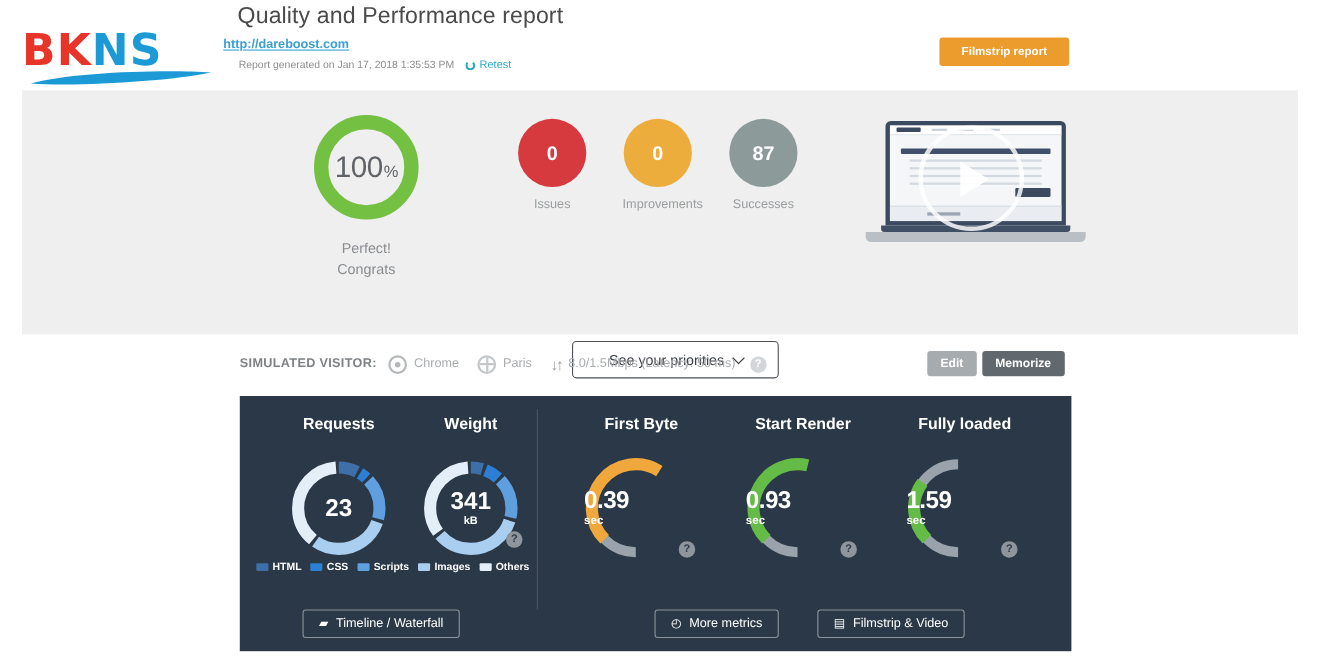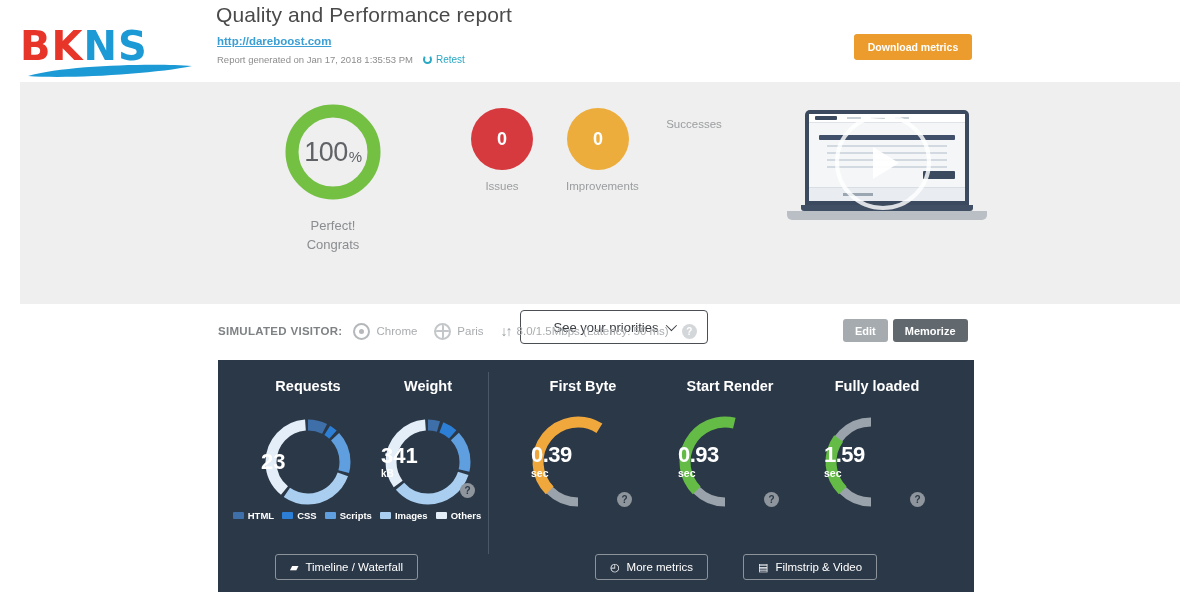--- a/index.html
+++ b/index.html
@@ -54,21 +54,21 @@
     left: 216px; top: 3px;
     font-size: 21px;
     font-weight: normal;
     color: #4a4a4a;
     letter-spacing: 0.1px;
     white-space: nowrap;
   }
 
   .header-url {
     position: absolute;
-    left: 217px; top: 35px;
+    left: 203px; top: 35px;
     font-size: 11.5px;
     font-weight: bold;
     color: #3b9fd4;
     text-decoration: underline;
     white-space: nowrap;
   }
 
   .header-gen {
     position: absolute;
     left: 217px; top: 54px;
@@ -440,21 +440,21 @@
     position: relative;
     width: 94px; height: 94px;
     margin: 0 auto;
   }
   .m-donut-center {
     position: absolute;
     left: 0; top: 0;
     width: 94px; height: 94px;
     display: flex;
     flex-direction: column;
-    align-items: flex-start;
+    align-items: center;
     justify-content: center;
     color: #ffffff;
   }
   .m-donut-num { font-size: 22px; font-weight: bold; line-height: 22px; }
   .m-donut-unit { font-size: 10px; font-weight: bold; margin-top: 1px; }
 
   
   .m-gauge-block {
     position: absolute;
     top: 50px;
@@ -561,21 +561,21 @@
     <a class="header-url" href="#">http://dareboost.com</a>
 
     <div class="header-gen">
       <span>Report generated on Jan 17, 2018 1:35:53 PM</span>
       <span class="retest-group">
         <span class="retest-icon"></span>
         <span class="retest-label">Retest</span>
       </span>
     </div>
 
-    <button class="btn-download">Download metrics</button>
+    <button class="btn-download">Filmstrip report</button>
   </div>
 
   <div class="summary">
 
     <div class="score-wrap">
       <div class="score-donut">
         <svg width="104" height="104" viewBox="0 0 104 104">
           <circle cx="52" cy="52" r="41" fill="none" stroke="#e6e6e6" stroke-width="13"></circle>
           <circle id="score-arc" cx="52" cy="52" r="41" fill="none" stroke="#74c043" stroke-width="13" stroke-linecap="butt" transform="rotate(-90 52 52)" stroke-dasharray="257.610597594363 257.610597594363"></circle>
         </svg>
@@ -593,20 +593,21 @@
     <div class="stats">
       <div class="stat">
         <div class="stat-bubble" style="background:#d63a3f">0</div>
         <div class="stat-label">Issues</div>
       </div>
       <div class="stat">
         <div class="stat-bubble" style="background:#edad3c">0</div>
         <div class="stat-label">Improvements</div>
       </div>
       <div class="stat">
+        <div class="stat-bubble" style="background:#8c9a9a">87</div>
         <div class="stat-label">Successes</div>
       </div>
     </div>
 
     <button class="btn-priorities">
       <span>See your priorities</span>
       <span class="chev"></span>
     </button>
 
     <div class="laptop">

